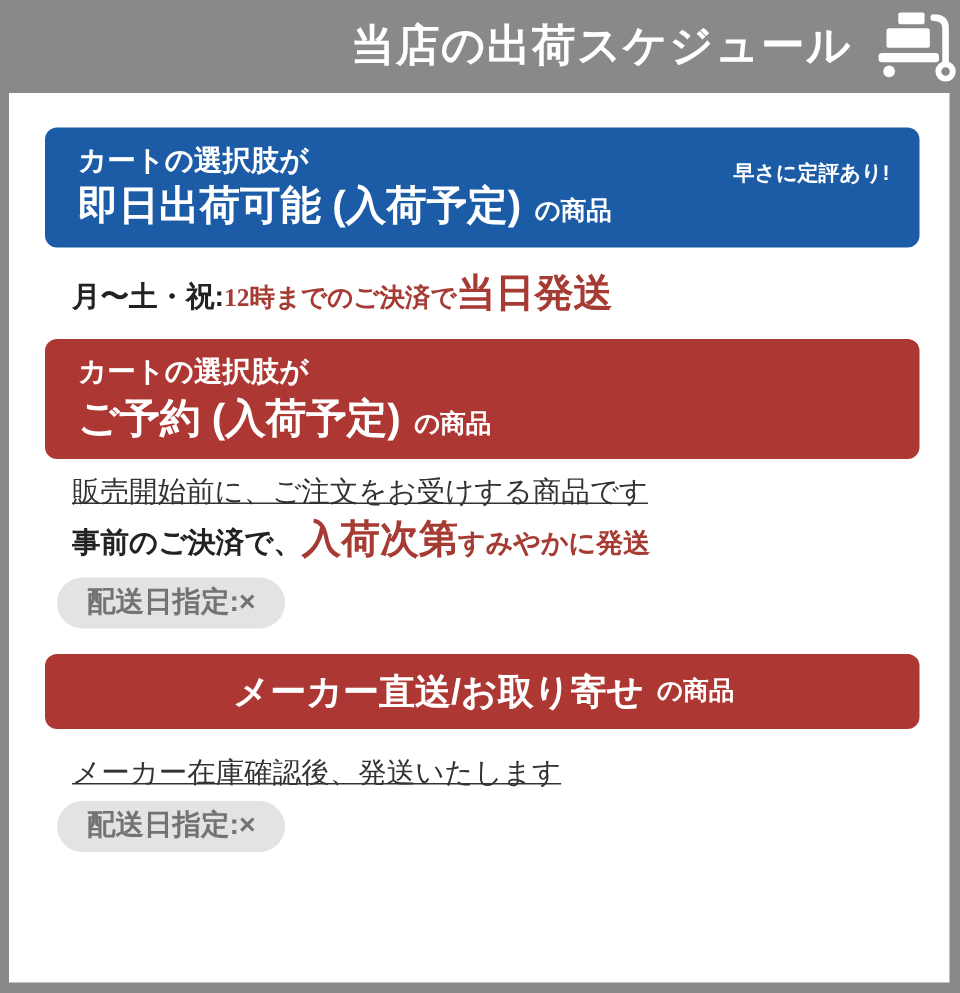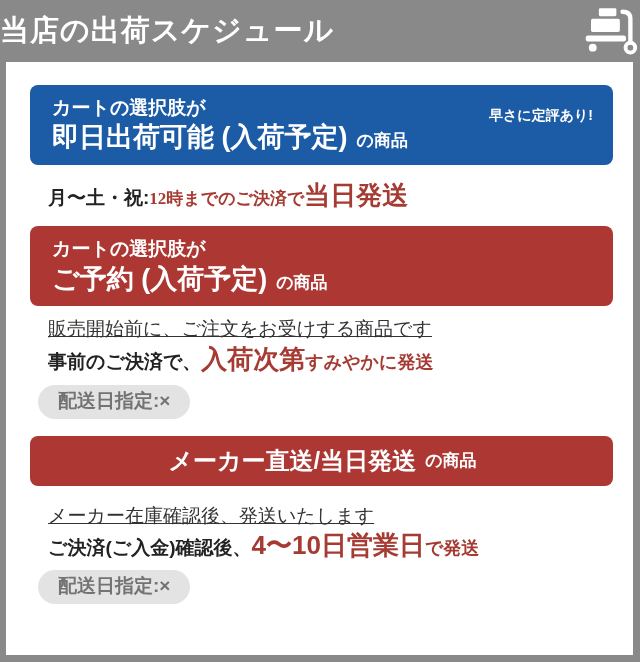--- a/index.html
+++ b/index.html
@@ -1,21 +1,21 @@
 <!DOCTYPE html>
 <html style="--frame_gray: #898989; --blue: #1c5ba6; --red: #ad3733; --accent_red: #a53b33; --pill_gray: #e3e3e3;"><head>
 <meta charset="utf-8">
 <style>
   html,body{margin:0;padding:0;}
   .frame{
     width:640px;height:662px;position:relative;overflow:hidden;
     background:var(--frame_gray,#898989);
     font-family:"Liberation Sans",sans-serif;
   }
-  .titlebar{height:62px;display:flex;align-items:center;justify-content:space-between;gap:1px;}
+  .titlebar{height:62px;display:flex;align-items:center;justify-content:flex-end;gap:16px;}
   .page-title{color:#fff;font-size:29px;font-weight:bold;letter-spacing:1px;}
   .truck-icon svg{display:block;}
   .panel{
     position:absolute;left:6px;right:7px;top:62px;bottom:7px;
     background:#fff;box-sizing:border-box;padding:23px 20px 0 24px;
   }
   .banner{
     border-radius:8px;color:#fff;padding:0 20px 0 22px;position:relative;
     display:flex;flex-direction:column;justify-content:center;box-sizing:border-box;
   }
@@ -93,30 +93,27 @@
       </div>
       <div class="line">
         <span class="prefix">事前のご決済で、</span><span class="strong">入荷次第</span><span class="tail">すみやかに発送</span>
       </div>
     </div>
     <div>
       <span class="pill">配送日指定:×</span>
     </div>
 
     <div class="banner red short">
-      <span class="b-big2">メーカー直送/当日発送</span>
+      <span class="b-big2">メーカー直送/お取り寄せ</span>
         <span class="b-suffix">の商品</span>
     </div>
 
     <div class="textblock tb3">
       <div class="line">
         <span class="normal">メーカー在庫確認後、発送いたします</span>
-      </div>
-      <div class="line">
-        <span class="prefix">ご決済(ご入金)確認後、</span><span class="strong">4〜10日営業日</span><span class="tail">で発送</span>
       </div>
     </div>
     <div>
       <span class="pill pill2">配送日指定:×</span>
     </div>
 
   </div>
 </div>
 
 </body></html>

